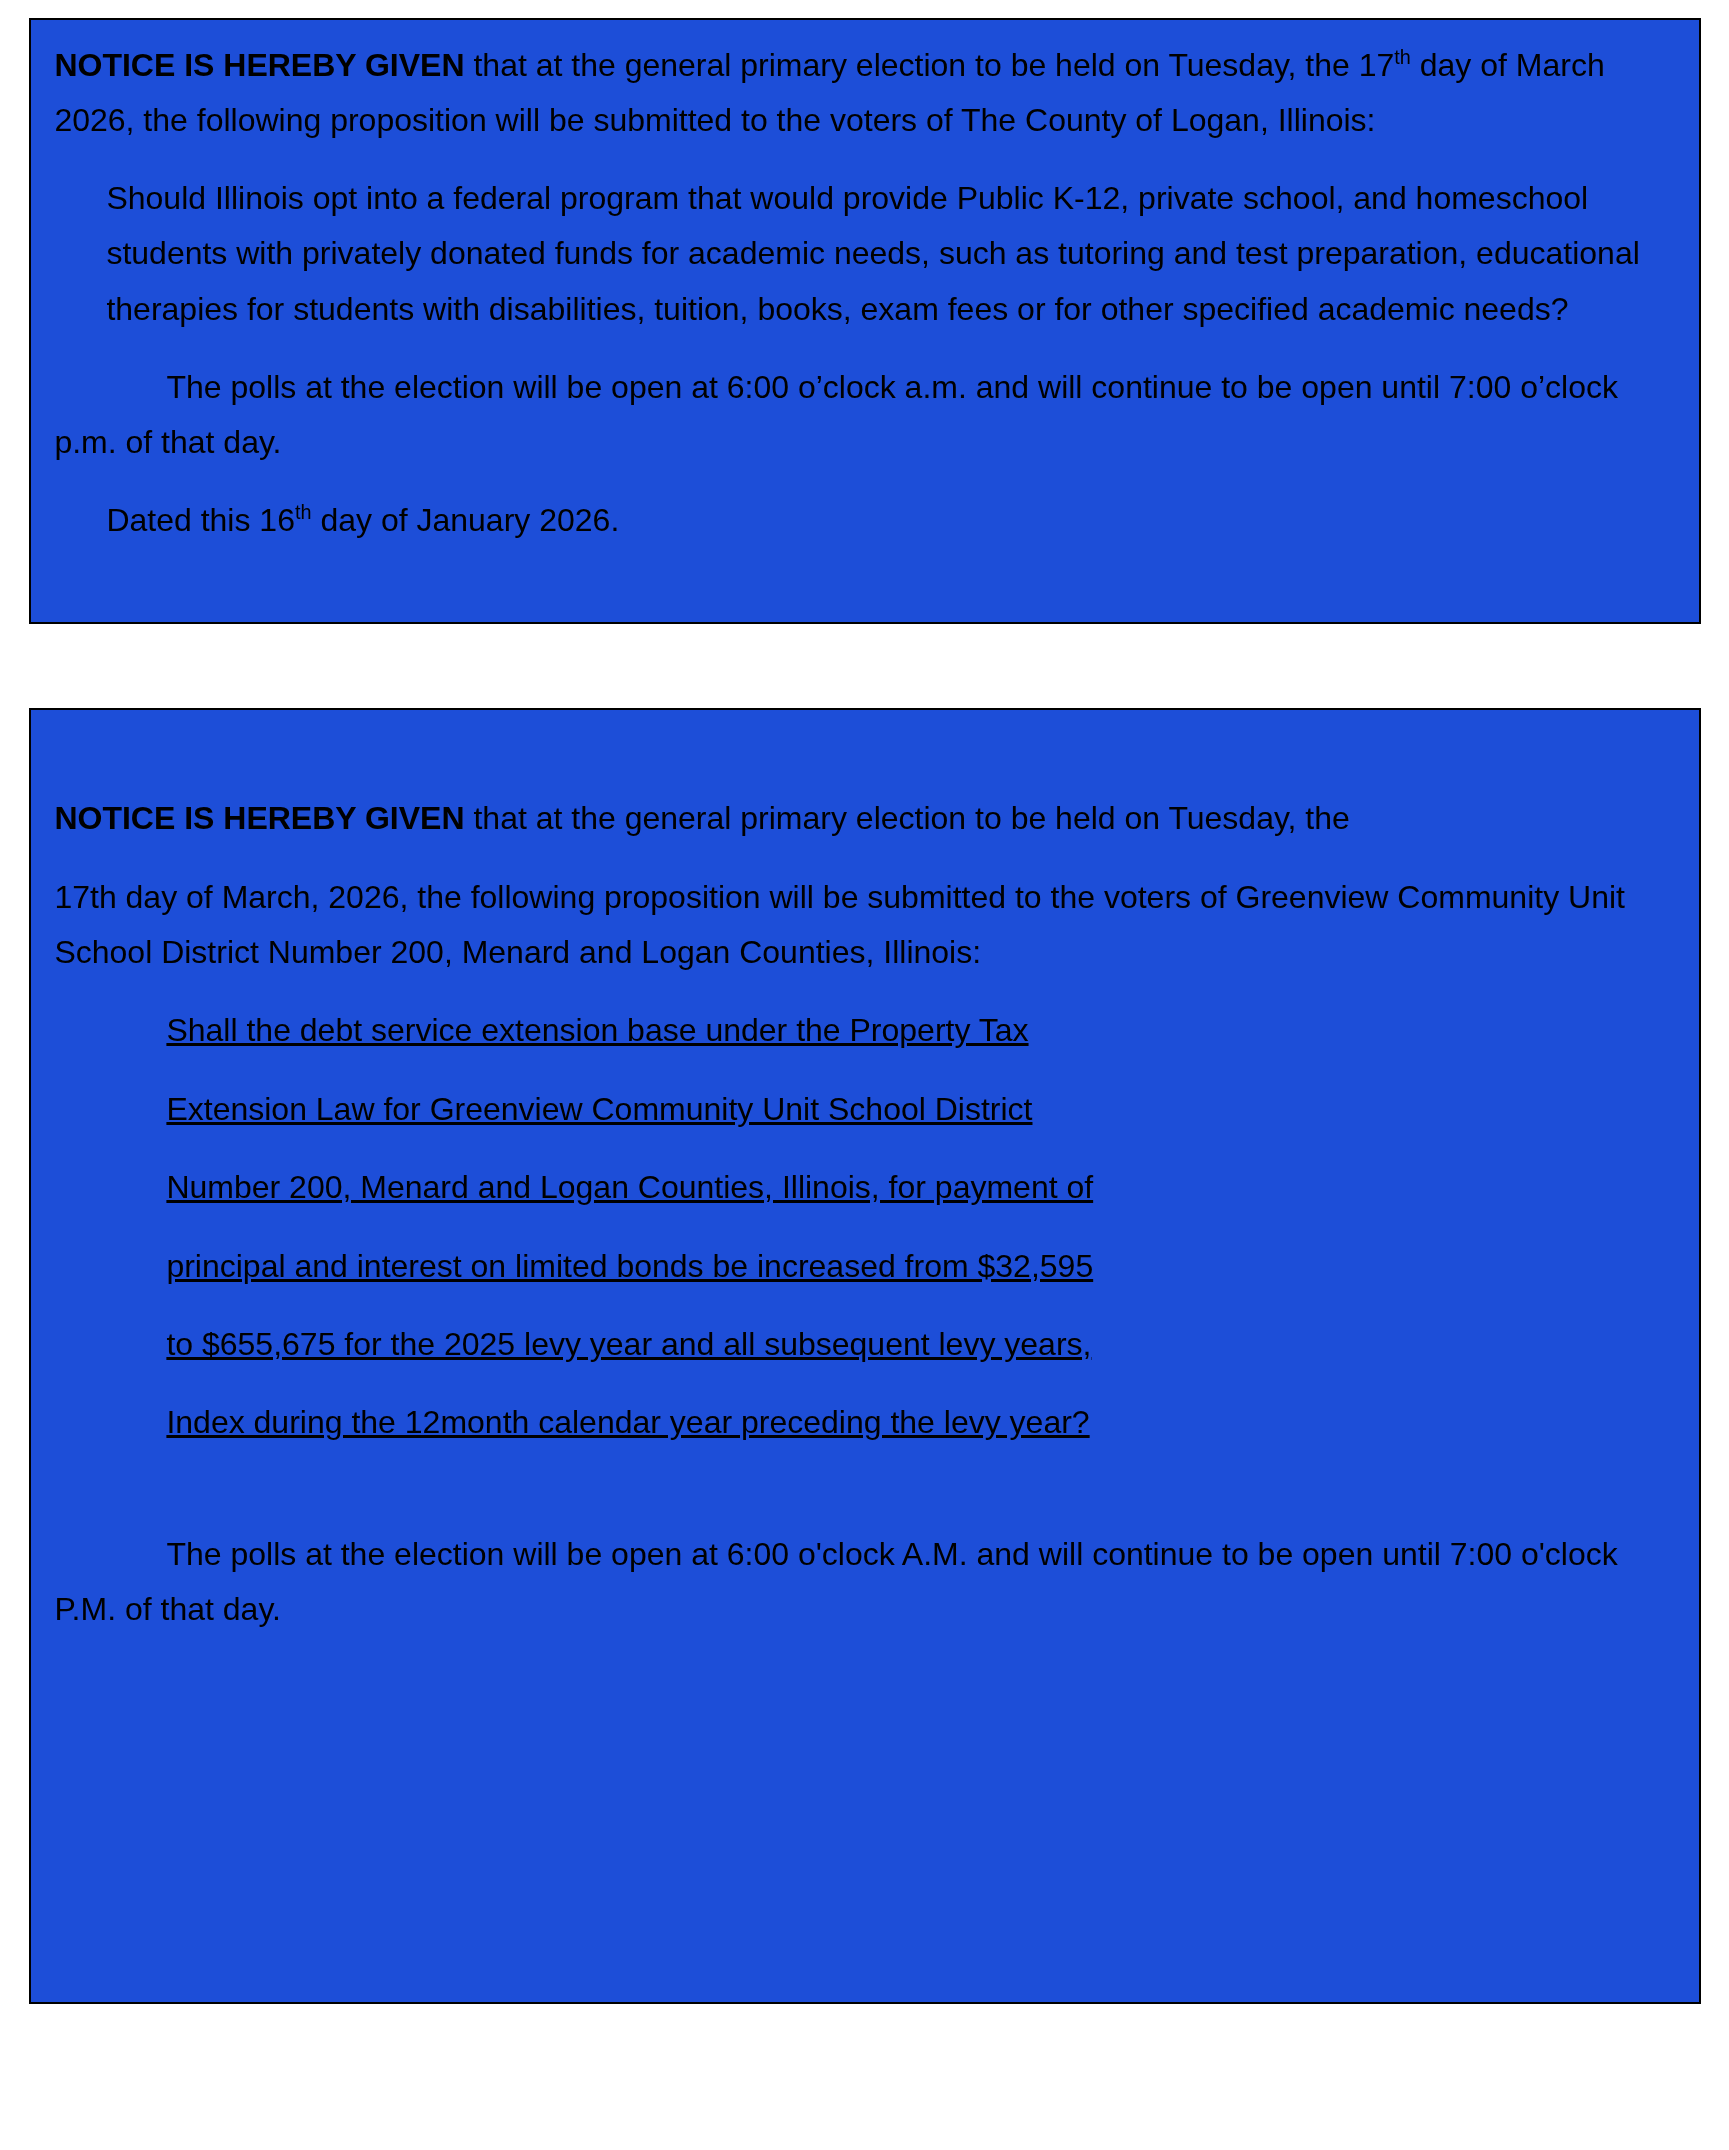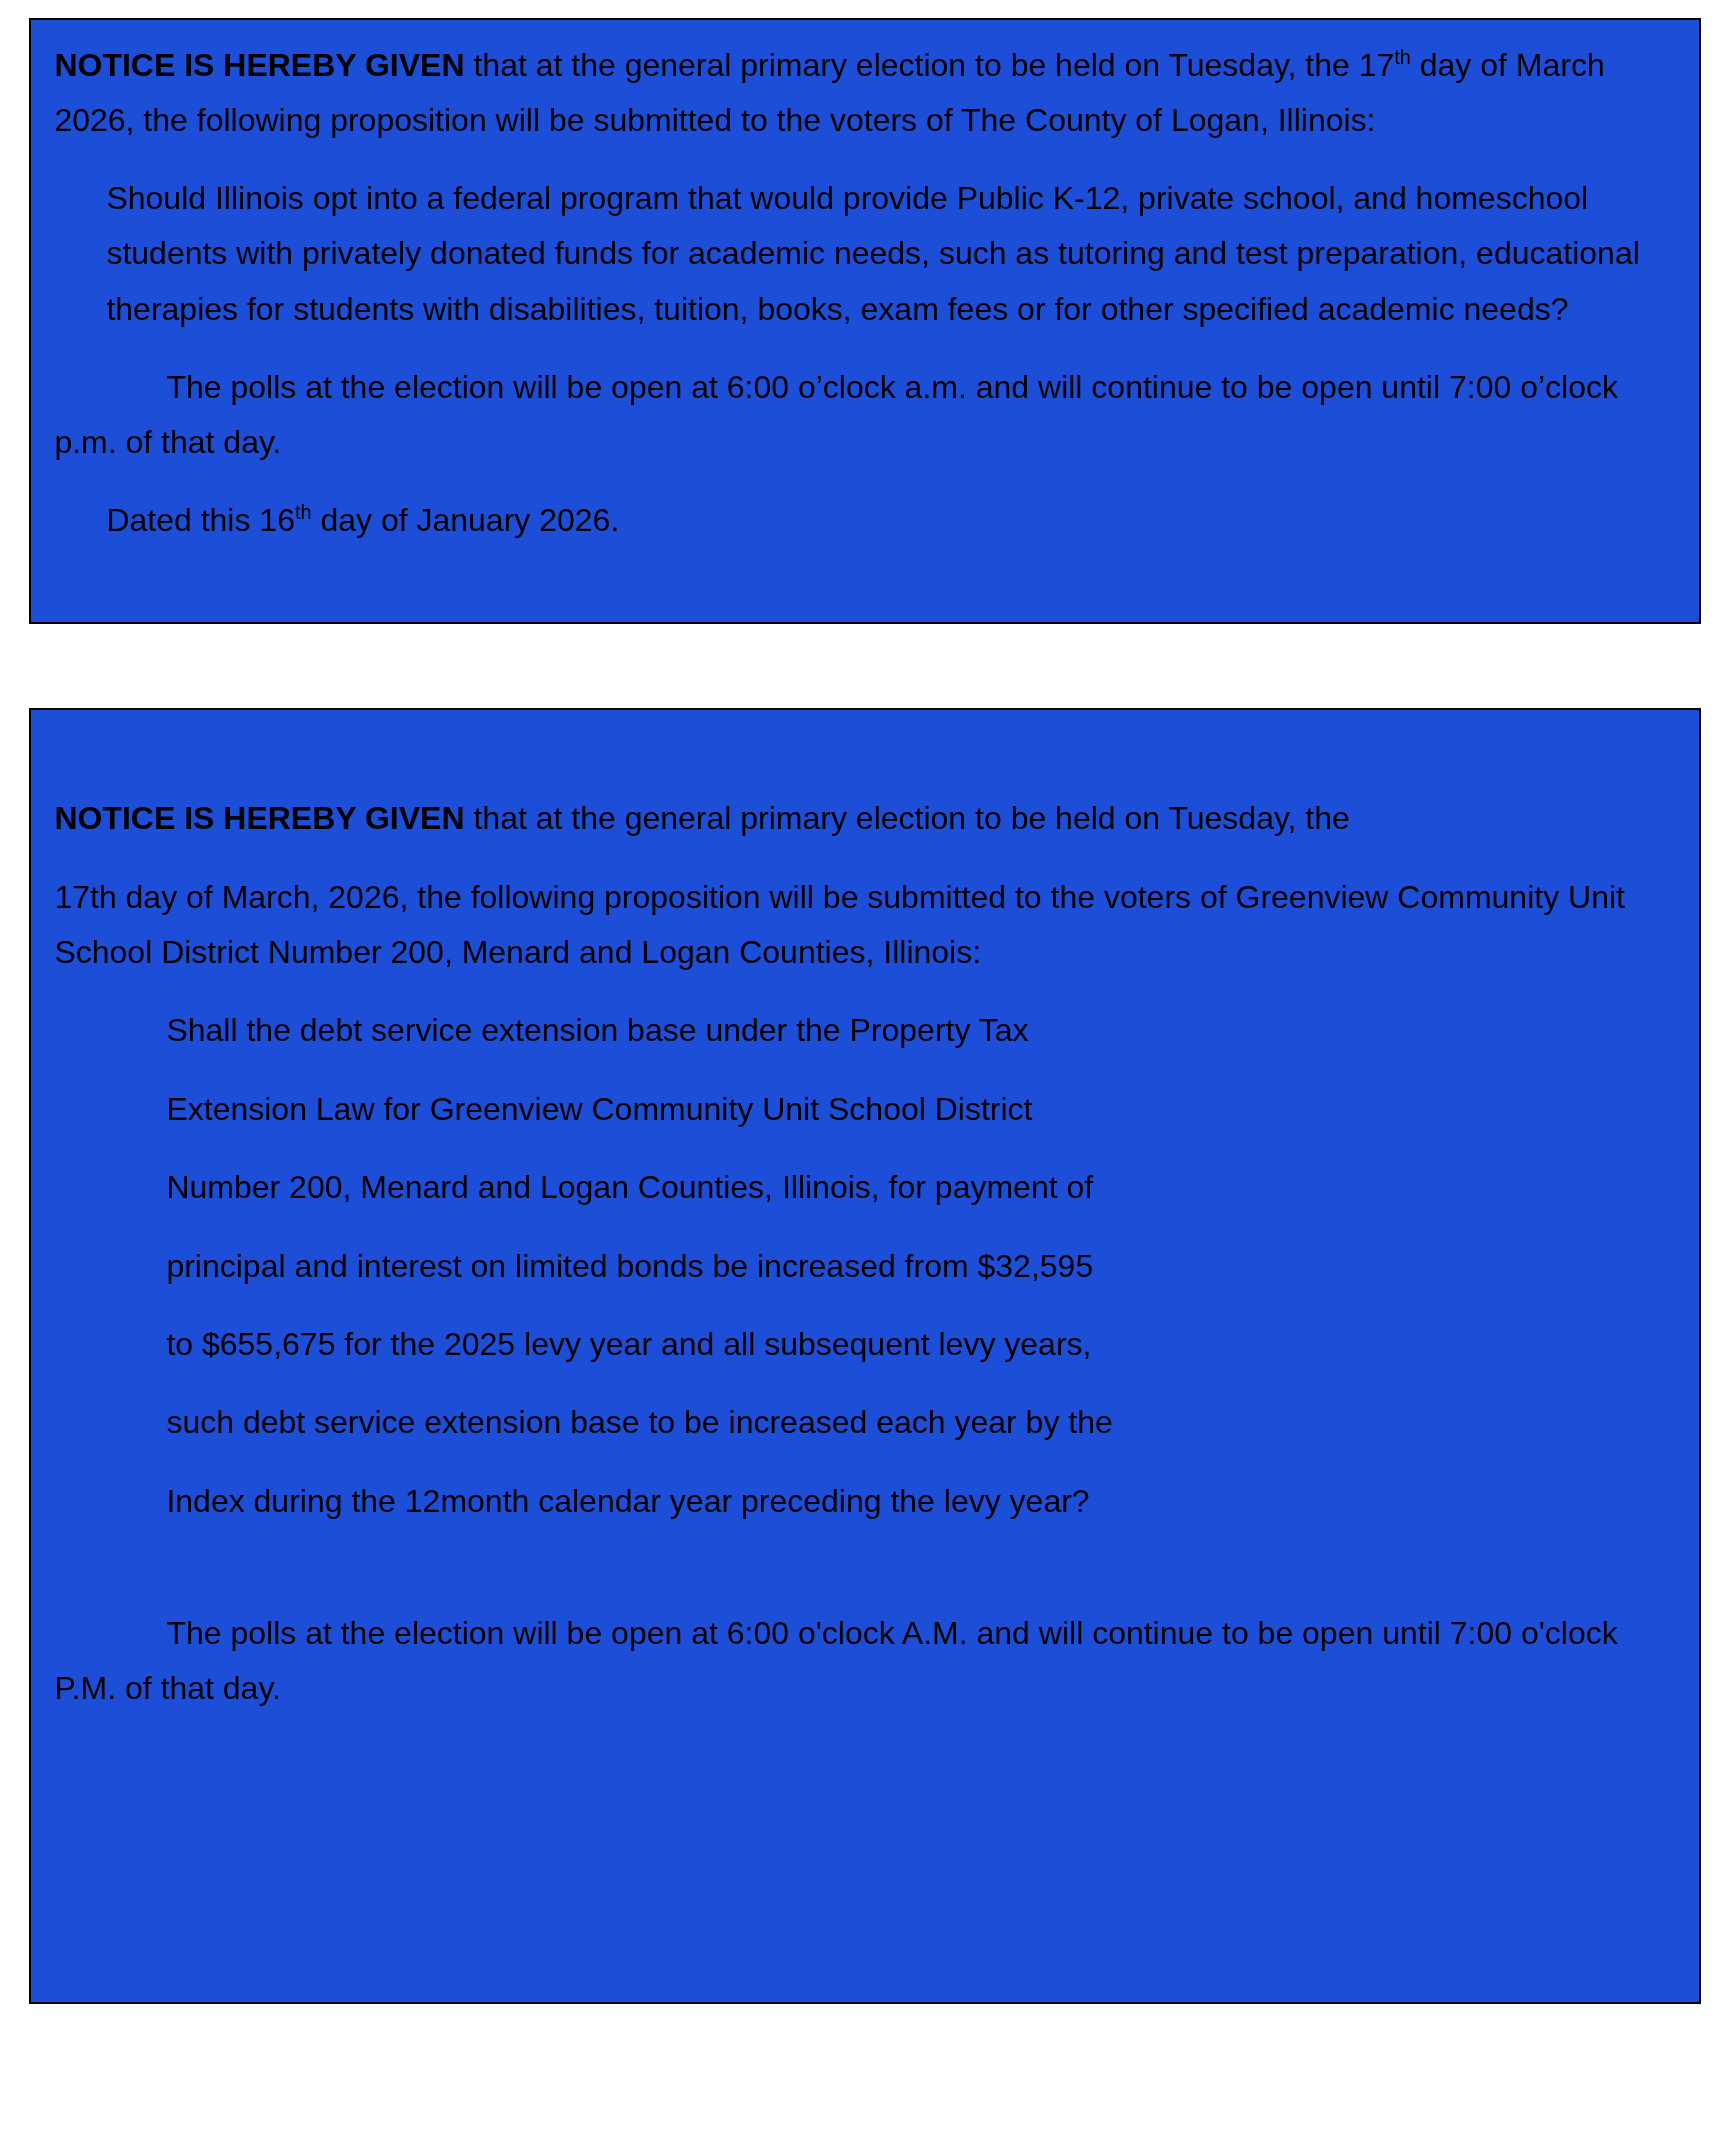--- a/index.html
+++ b/index.html
@@ -42,20 +42,21 @@
   sup {
     font-size: 0.62em;
     line-height: 0;
     vertical-align: super;
   }
   .prop-group { margin-top: 15px; margin-bottom: 0; }
   .prop-line {
     margin-left: 112px;
     margin-bottom: 23.4px;
     line-height: 1.72;
+    text-decoration: underline;
   }
   .polls-2 { margin-top: 77px; }
 </style>
 </head>
 <body>
 
 <div class="notice-box" id="notice-box-1">
 
   <p class="para">
     <span class="bold-lead">NOTICE IS HEREBY GIVEN</span><span> that at the general primary election to be held on Tuesday, the 17</span><sup>th</sup><span> day of March 2026, the following proposition will be submitted to the voters of The County of Logan, Illinois:</span>
@@ -78,21 +79,20 @@
   </p>
 
   <p class="para">17th day of March, 2026, the following proposition will be submitted to the voters of Greenview Community Unit School District Number 200, Menard and Logan Counties, Illinois:</p>
 
   <div class="prop-group">
     <div class="prop-line">Shall the debt service extension base under the Property Tax</div>
     <div class="prop-line">Extension Law for Greenview Community Unit School District</div>
     <div class="prop-line">Number 200, Menard and Logan Counties, Illinois, for payment of</div>
     <div class="prop-line">principal and interest on limited bonds be increased from $32,595</div>
     <div class="prop-line">to $655,675 for the 2025 levy year and all subsequent levy years,</div>
-    <div class="prop-line">such debt service extension base to be increased each year by the</div>
     <div class="prop-line">Index during the 12month calendar year preceding the levy year?</div>
   </div>
 
   <p class="para first-line-indent polls-2">The polls at the election will be open at 6:00 o'clock A.M. and will continue to be open until 7:00 o'clock P.M. of that day.</p>
 
 
 </div>
 
 
 </body></html>

